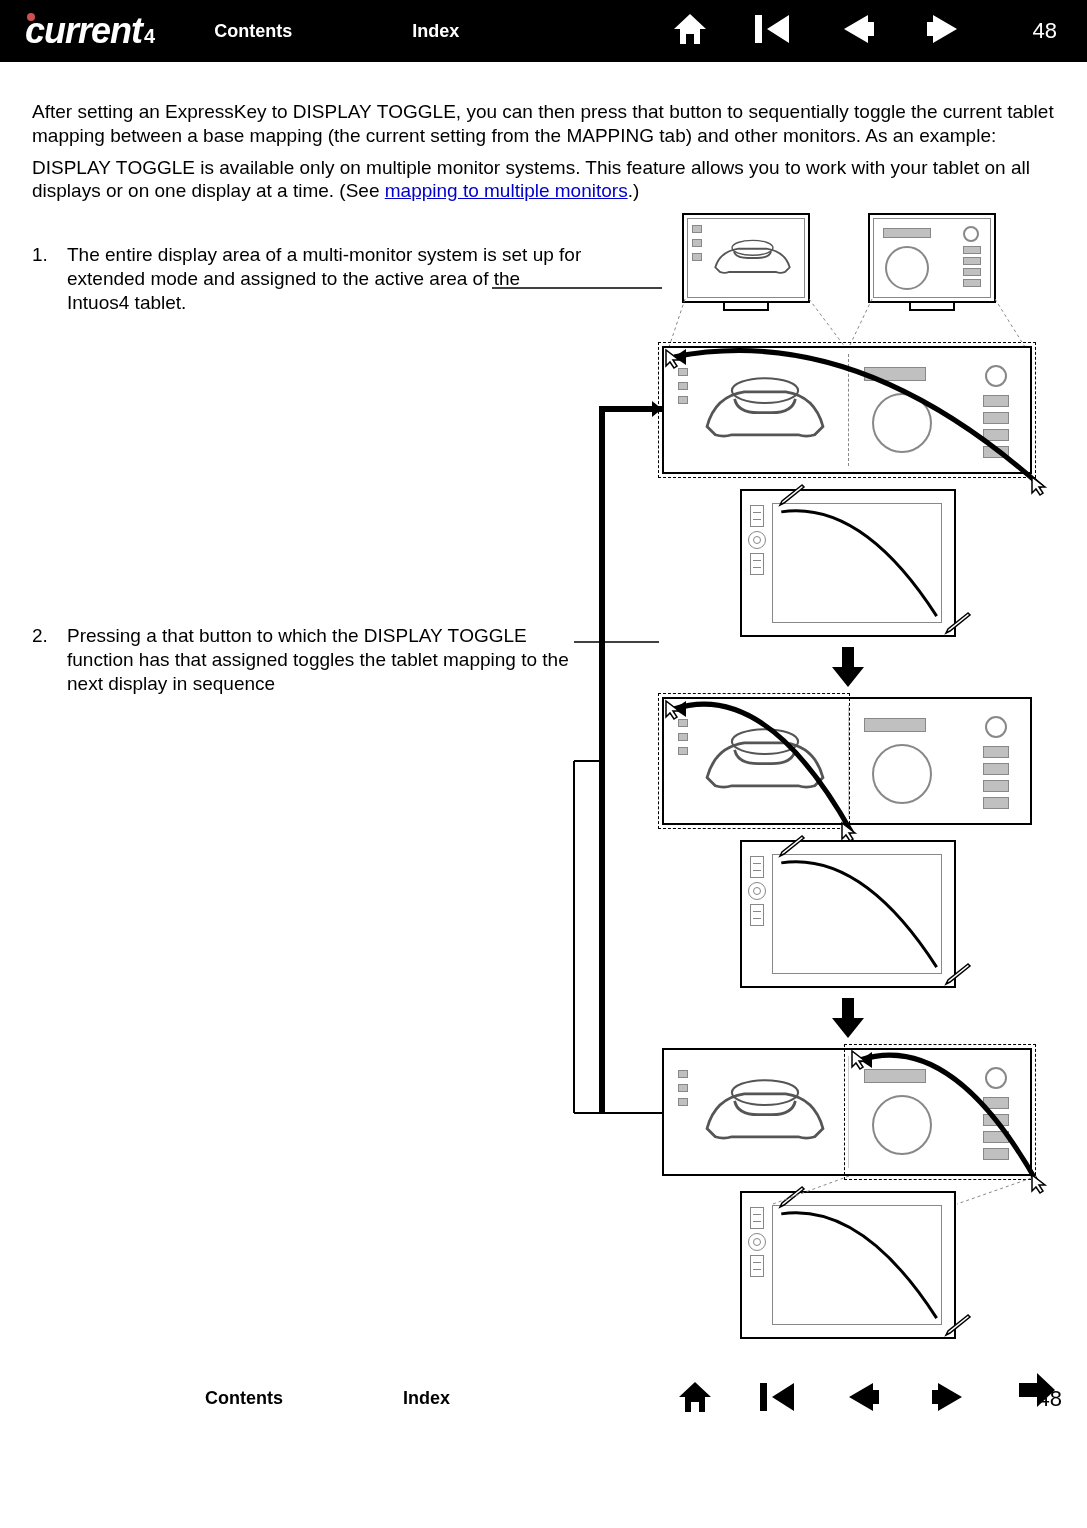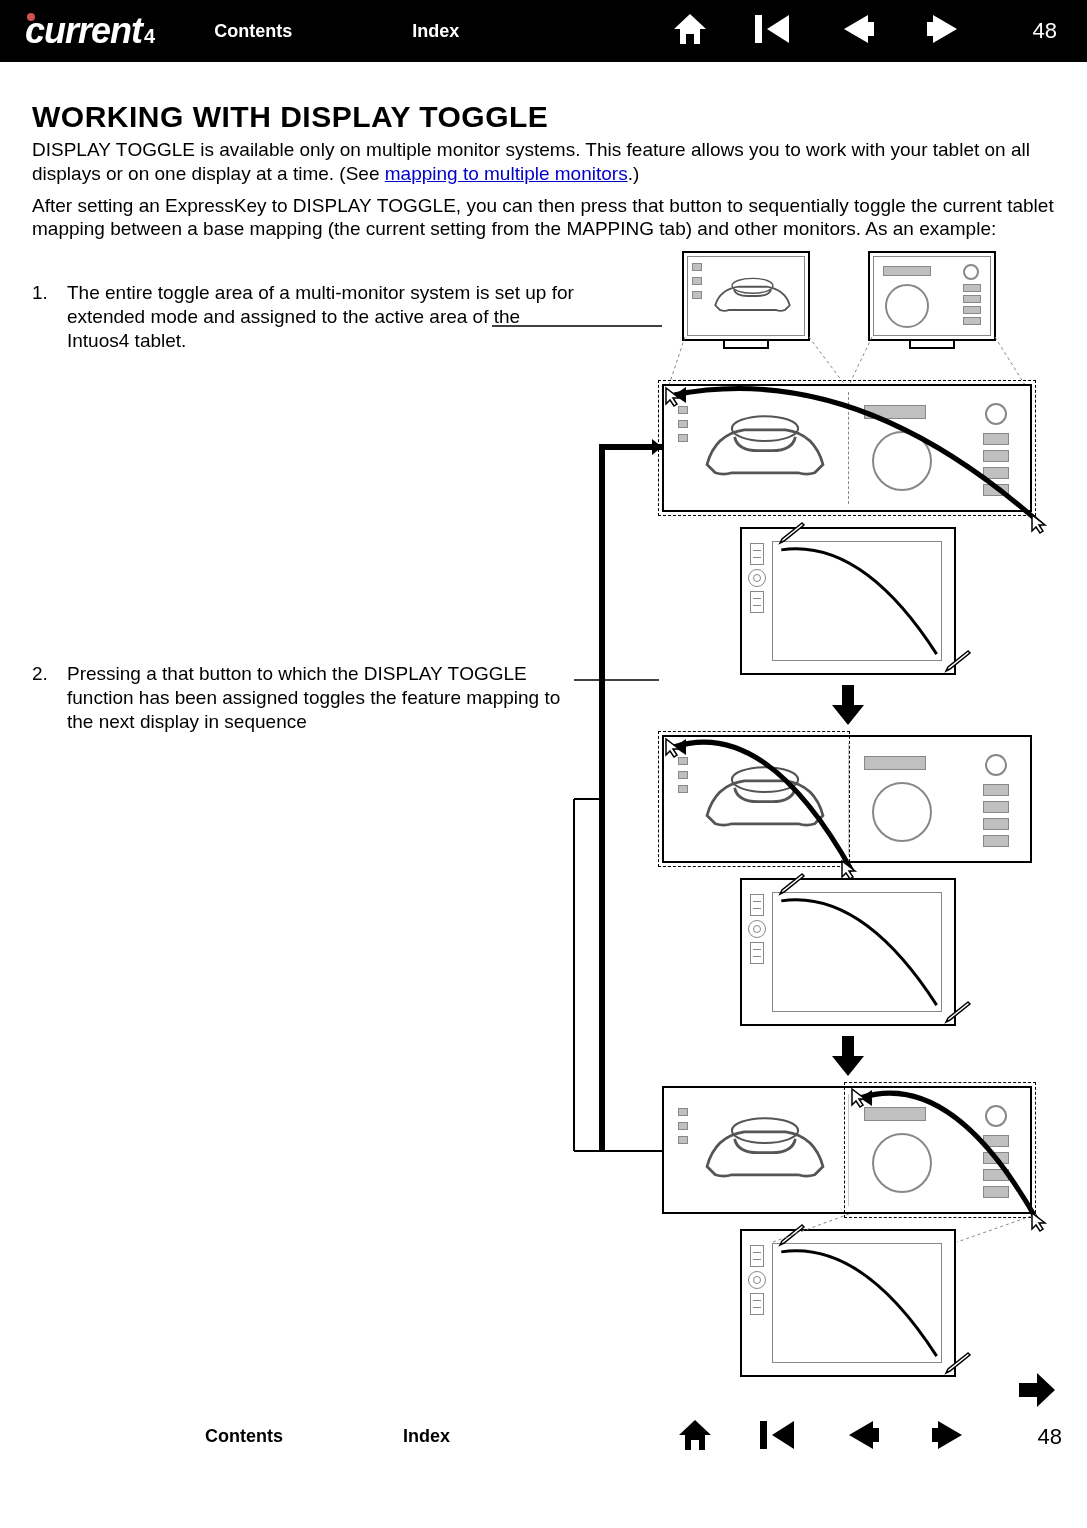--- a/index.html
+++ b/index.html
@@ -325,41 +325,40 @@
     <span class="nav-icon">
       <svg width="40" height="32" viewBox="0 0 40 32">
           <path d="M10 2 L34 16 L10 30 Z M10 9 L4 9 L4 23 L10 23 Z" fill="#fff"></path>
         </svg>
     </span>
     <span class="page-num">48</span>
   </div>
 </div>
 
 <div class="content">
-  <h1>WORKING WITH DISPLAY TOGGLE</h1>
+
+  <p class="intro-para">
+    <span>After setting an ExpressKey to D</span><span class="smallcaps">ISPLAY </span><span>T</span><span class="smallcaps">OGGLE</span><span>, you can then press that button to sequentially toggle the current tablet mapping between a base mapping (the current setting from the M</span><span class="smallcaps">APPING</span><span> tab) and other monitors.  As an example:</span>
+  </p>
 
   <p class="intro-para">
     <span>D</span><span class="smallcaps">ISPLAY </span><span>T</span><span class="smallcaps">OGGLE</span><span> is available only on multiple monitor systems.  This feature allows you to work with your tablet on all displays or on one display at a time.  (See </span><a class="link">mapping to multiple monitors</a><span>.)</span>
   </p>
 
-  <p class="intro-para">
-    <span>After setting an ExpressKey to D</span><span class="smallcaps">ISPLAY </span><span>T</span><span class="smallcaps">OGGLE</span><span>, you can then press that button to sequentially toggle the current tablet mapping between a base mapping (the current setting from the M</span><span class="smallcaps">APPING</span><span> tab) and other monitors.  As an example:</span>
-  </p>
-
   <div class="body-wrap">
 
     <div class="steps-col">
       <div class="step step1">
         <div class="step-num">1.</div>
-        <div>The entire toggle area of a multi-monitor system is set up for extended mode and assigned to the active area of the Intuos4 tablet.</div>
+        <div>The entire display area of a multi-monitor system is set up for extended mode and assigned to the active area of the Intuos4 tablet.</div>
       </div>
       <div class="step step2">
         <div class="step-num">2.</div>
         <div>
-          <span>Pressing a that button to which the D</span><span class="smallcaps">ISPLAY </span><span>T</span><span class="smallcaps">OGGLE</span><span> function has been assigned toggles the feature mapping to the next display in sequence</span>
+          <span>Pressing a that button to which the D</span><span class="smallcaps">ISPLAY </span><span>T</span><span class="smallcaps">OGGLE</span><span> function has that assigned toggles the tablet mapping to the next display in sequence</span>
         </div>
       </div>
     </div>
 
     <div class="diagram-col">
 
       <div class="monitor-pair" style="top:-8px; left:90px;">
         <div class="monitor">
           <div class="monitor-inner">
             <div class="side-blocks">

